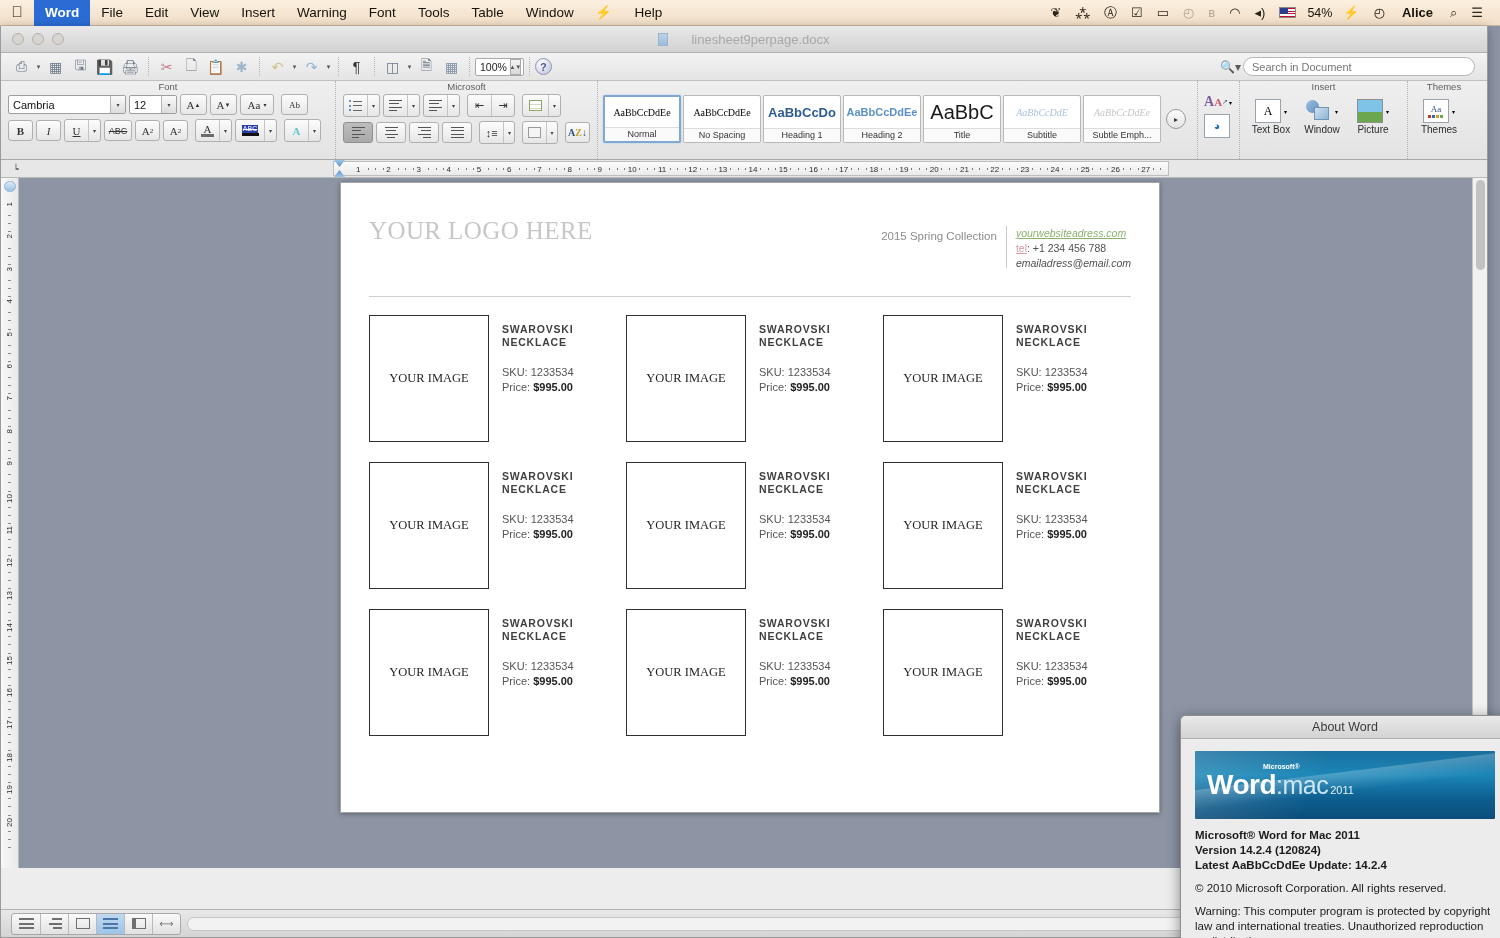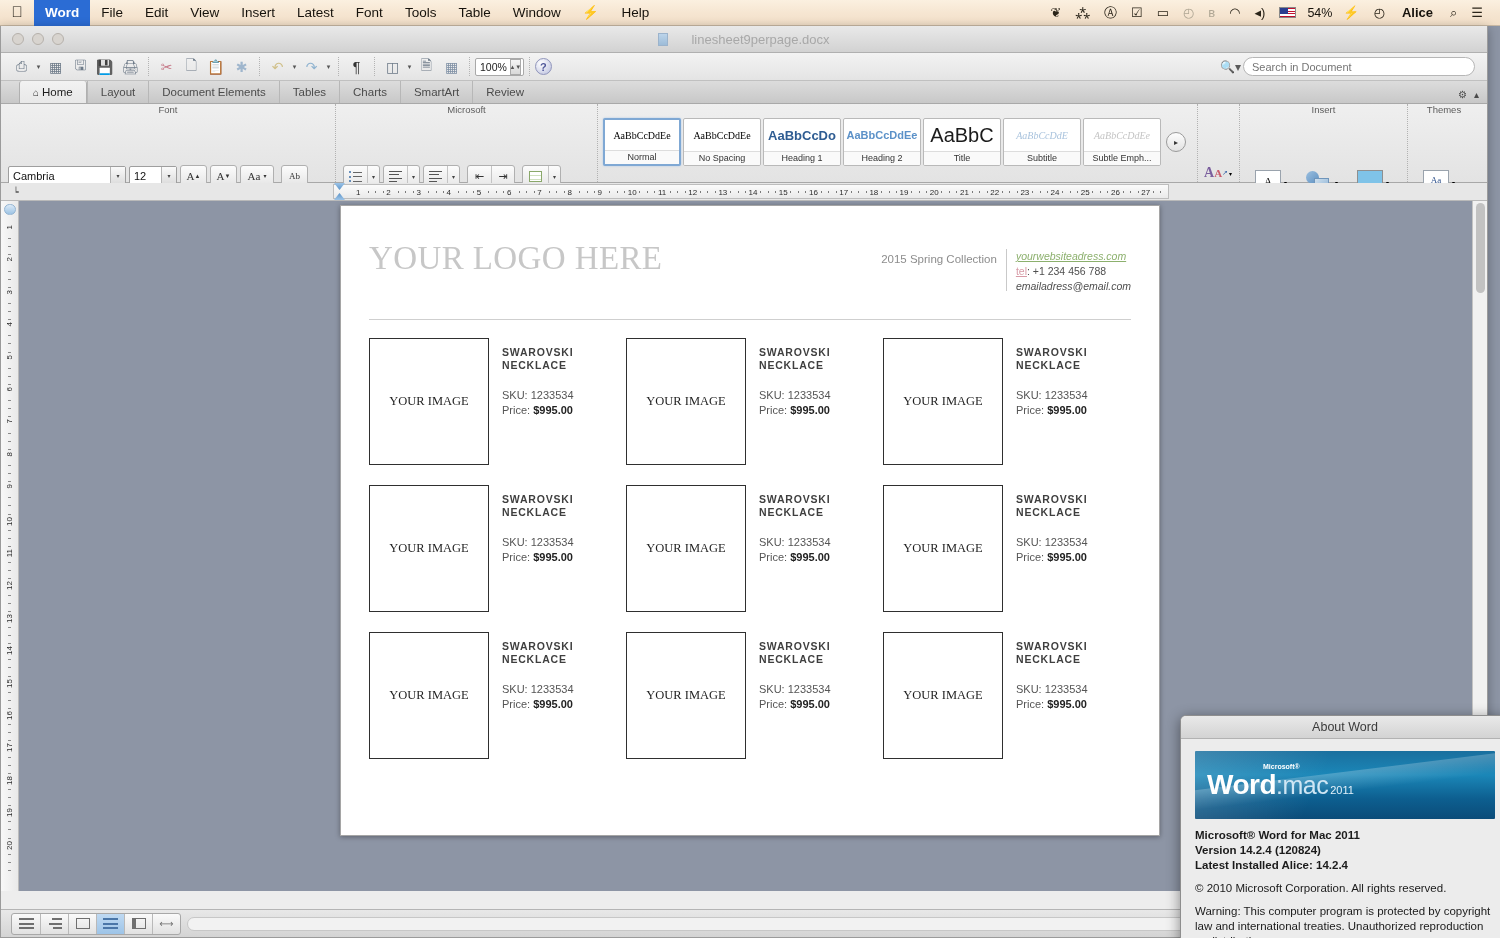--- a/index.html
+++ b/index.html
@@ -93,21 +93,21 @@
   .rbright{position:absolute;right:8px;bottom:3px;display:flex;gap:7px;align-items:center;font-size:10px;color:#4a4a4a;}
 
   
   .ribbon{
     height:79px; background:linear-gradient(to bottom,#efefef,#e3e3e3);
     border-bottom:1px solid #a8a8a8; display:flex; position:relative;
   }
   .grp{ position:relative; padding:13px 0 0 0; display:flex; flex-direction:column;}
   .grp-lbl{ position:absolute; top:0px; left:0; right:0; text-align:center; font-size:9.5px; color:#5d5d5d;}
   .grp-sep{ border-right:1px dotted #b2b2b2; }
-  .rowbox{display:flex;align-items:center;gap:3px;padding:0 7px;margin-top:48px;}
+  .rowbox{display:flex;align-items:center;gap:3px;padding:0 7px;}
   .rowbox.r2{margin-top:4px;}
 
   .fld{
     height:19px;border:1px solid #9e9e9e;background:#fff;border-radius:2px;
     display:flex;align-items:center;font-size:11px;color:#111;padding-left:4px;position:relative;
   }
   .fld .dd{position:absolute;right:0;top:0;width:15px;height:17px;background:linear-gradient(to bottom,#fafafa,#dcdcdc);border-left:1px solid #b5b5b5;display:flex;align-items:center;justify-content:center;font-size:6px;color:#444;}
   .btn{
     min-width:23px;height:21px;border:1px solid #b0b0b0;border-radius:3px;
     background:linear-gradient(to bottom,#fcfcfc,#e6e6e6);
@@ -172,21 +172,21 @@
   .vr-knob{position:absolute;left:3px;top:3px;width:12px;height:11px;border-radius:6px;background:linear-gradient(to bottom,#dceaf7,#9cc3e4);border:1px solid #93b4d2;}
 
   .page{
     position:absolute; left:339px; top:4px; width:820px; height:631px; background:#fff;
     border:1px solid #a5a5a5; box-shadow:0 1px 5px rgba(0,0,0,.35);
     padding:22px 0 0 0;
   }
   .pinner{padding:0 28px;}
 
   .dochead{display:flex;align-items:flex-start;justify-content:space-between;padding-top:12px;}
-  .logo{font-family:"Liberation Serif",serif;font-size:33px;color:#c7c7c7;letter-spacing:.4px;}
+  .logo{font-family:"Liberation Serif",serif;font-size:25px;color:#c7c7c7;letter-spacing:.4px;}
   .headright{display:flex;align-items:flex-start;gap:9px;padding-top:9px;}
   .collection{font-size:11.5px;color:#8d8d8d;font-family:"Liberation Sans",sans-serif;padding-top:4px;}
   .vbar{width:1px;background:#c9c9c9;height:42px;}
   .contact{font-size:10.5px;line-height:15px;color:#4f4f4f;}
   .cweb{color:#8cb06d;font-style:italic;text-decoration:underline;}
   .ctel{color:#4f4f4f;}
   .ctel u{color:#d79aa6;text-decoration:underline;}
   .cmail{color:#4f4f4f;font-style:italic;}
   .headrule{border-top:1px solid #cfcfcf;margin:25px 0 0 0;}
 
@@ -262,21 +262,21 @@
 
 <div id="app">
 
   <div class="menubar">
     <div class="mb-apple"></div>
     <div class="mb-item active">Word</div>
     <div class="mb-item">File</div>
     <div class="mb-item">Edit</div>
     <div class="mb-item">View</div>
     <div class="mb-item">Insert</div>
-    <div class="mb-item">Latest</div>
+    <div class="mb-item">Warning</div>
     <div class="mb-item">Font</div>
     <div class="mb-item">Tools</div>
     <div class="mb-item">Table</div>
     <div class="mb-item">Window</div>
     <div class="mb-item bold">⚡</div>
     <div class="mb-item">Help</div>
 
     <div class="mb-right">
       <div class="mb-ico">❦</div>
       <div class="mb-ico">⁂</div>
@@ -342,35 +342,20 @@
       </div>
       <div class="tbsep"></div>
       <div class="helpico">?</div>
 
       <div class="searchwrap">
         <span class="srch-q">🔍▾</span>
         <input class="srch-input" placeholder="Search in Document" style="">
       </div>
     </div>
 
-    <div class="rbtabs">
-      <div class="rbtab active">
-        <span class="homeico">⌂</span><span>Home</span>
-      </div>
-      <div class="rbtab">Layout</div>
-      <div class="rbtab">Document Elements</div>
-      <div class="rbtab">Tables</div>
-      <div class="rbtab">Charts</div>
-      <div class="rbtab">SmartArt</div>
-      <div class="rbtab">Review</div>
-      <div class="rbright">
-        <span>⚙</span>
-        <span>▴</span>
-      </div>
-    </div>
 
     <div class="ribbon">
 
       <div class="grp grp-sep" style="width:335px">
         <div class="grp-lbl">Font</div>
         <div class="rowbox">
           <div class="fld" style="width:118px;padding-right:17px">
             <span>Cambria</span>
             <span class="dd">▾</span>
           </div>
@@ -1011,20 +996,20 @@
         <div class="wb-text">
           <span class="wb-ms">Microsoft®</span>
           <span class="wb-word">Word</span>
           <span class="wb-mac">:mac</span>
           <span class="wb-yr">2011</span>
         </div>
       </div>
       <div class="ab-l1">
         <div>Microsoft® Word for Mac 2011</div>
         <div>Version 14.2.4 (120824)</div>
-        <div>Latest Installed Alice: 14.2.4</div>
+        <div>Latest AaBbCcDdEe Update: 14.2.4</div>
       </div>
       <div class="ab-l2">© 2010 Microsoft Corporation. All rights reserved.</div>
       <div class="ab-l3">Warning: This computer program is protected by copyright law and international treaties.  Unauthorized reproduction or distribution</div>
     </div>
   </div>
 
 </div>
 
 </body></html>

